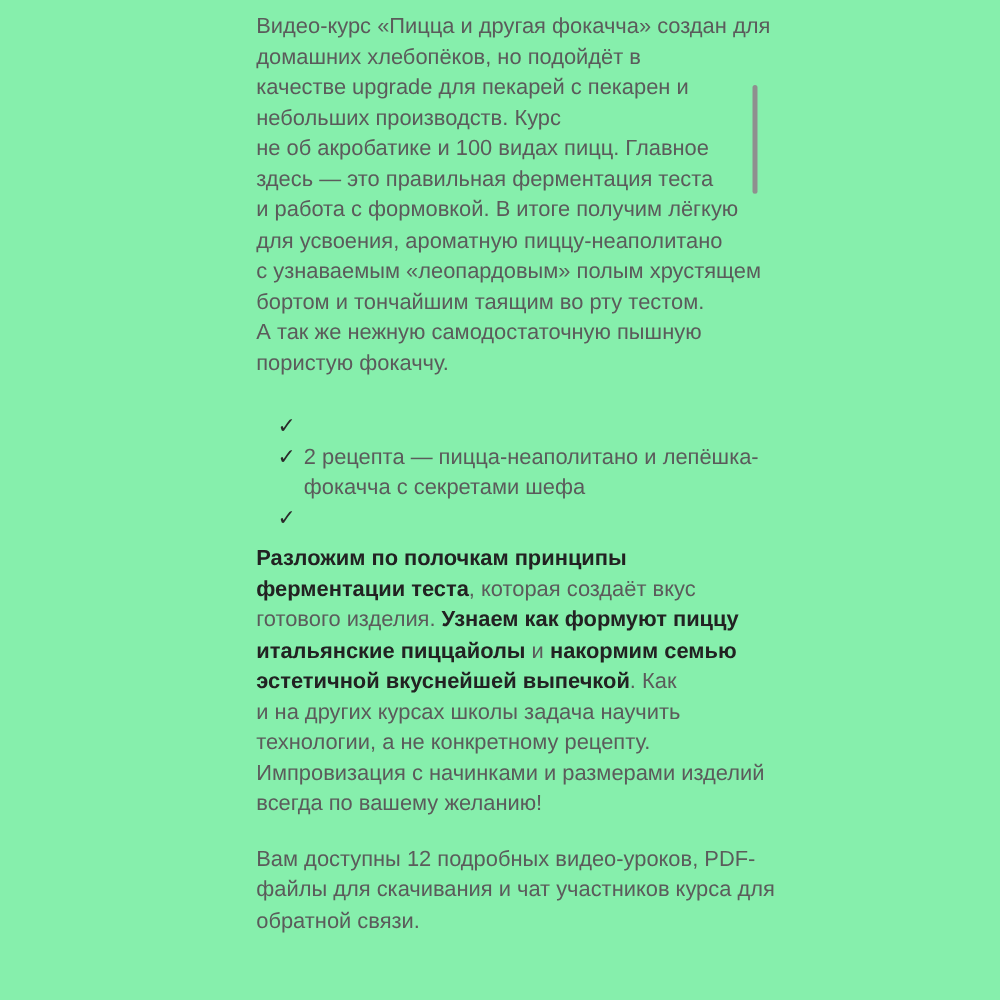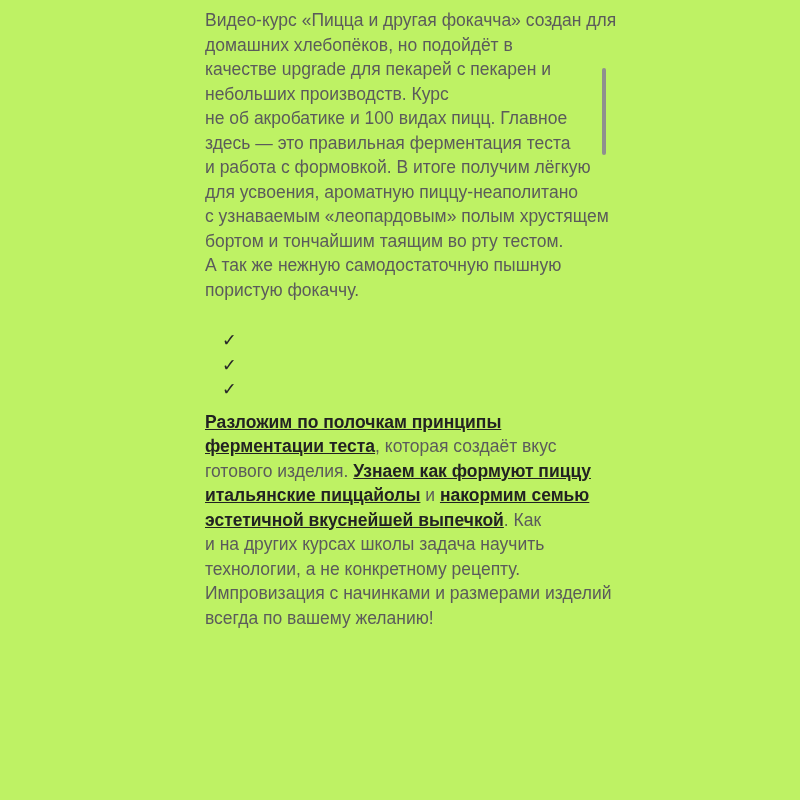--- a/index.html
+++ b/index.html
@@ -4,21 +4,21 @@
 <style>
   html, body {
     margin: 0;
     padding: 0;
     background: #ffffff;
   }
   .page {
     position: relative;
     width: 800px;
     height: 800px;
-    background: #bef264;
+    background: #86efac;
     overflow: hidden;
     font-family: "Liberation Sans", sans-serif;
   }
   .content {
     position: absolute;
     left: 205px;
     top: 8px;
     width: 430px;
     color: #5b5b5b;
     font-size: 17.5px;
@@ -27,21 +27,20 @@
   }
   .para {
     margin: 0;
     white-space: pre-line;
   }
   .mb26 { margin-bottom: 26px; }
   .mb20 { margin-bottom: 20px; }
   strong {
     color: #222222;
     font-weight: 700;
-    text-decoration: underline;
   }
   .checklist {
     list-style: none;
     margin: 0 0 8px 0;
     padding: 0;
   }
   .checklist li {
     display: flex;
     align-items: flex-start;
   }
@@ -83,33 +82,38 @@
 А так же нежную самодостаточную пышную
 пористую фокаччу.</p>
 
 
     <ul class="checklist">
       <li>
           <span class="check">✓</span>
         </li>
       <li>
           <span class="check">✓</span>
+          <span class="item-text">2 рецепта — пицца-неаполитано и лепёшка-
+фокачча с секретами шефа</span>
         </li>
       <li>
           <span class="check">✓</span>
         </li>
     </ul>
 
     <p class="para mb20"><strong>Разложим по полочкам принципы
 ферментации теста</strong><span>, которая создаёт вкус
 готового изделия. </span><strong>Узнаем как формуют пиццу
 итальянские пиццайолы</strong><span> и </span><strong>накормим семью
 эстетичной вкуснейшей выпечкой</strong><span>. Как
 и на других курсах школы задача научить
 технологии, а не конкретному рецепту.
 Импровизация с начинками и размерами изделий
 всегда по вашему желанию!</span></p>
 
+    <p class="para">Вам доступны 12 подробных видео-уроков, PDF-
+файлы для скачивания и чат участников курса для
+обратной связи.</p>
 
   </main>
 
   <div class="scrollbar-thumb"></div>
 </div>
 
 </body></html>

